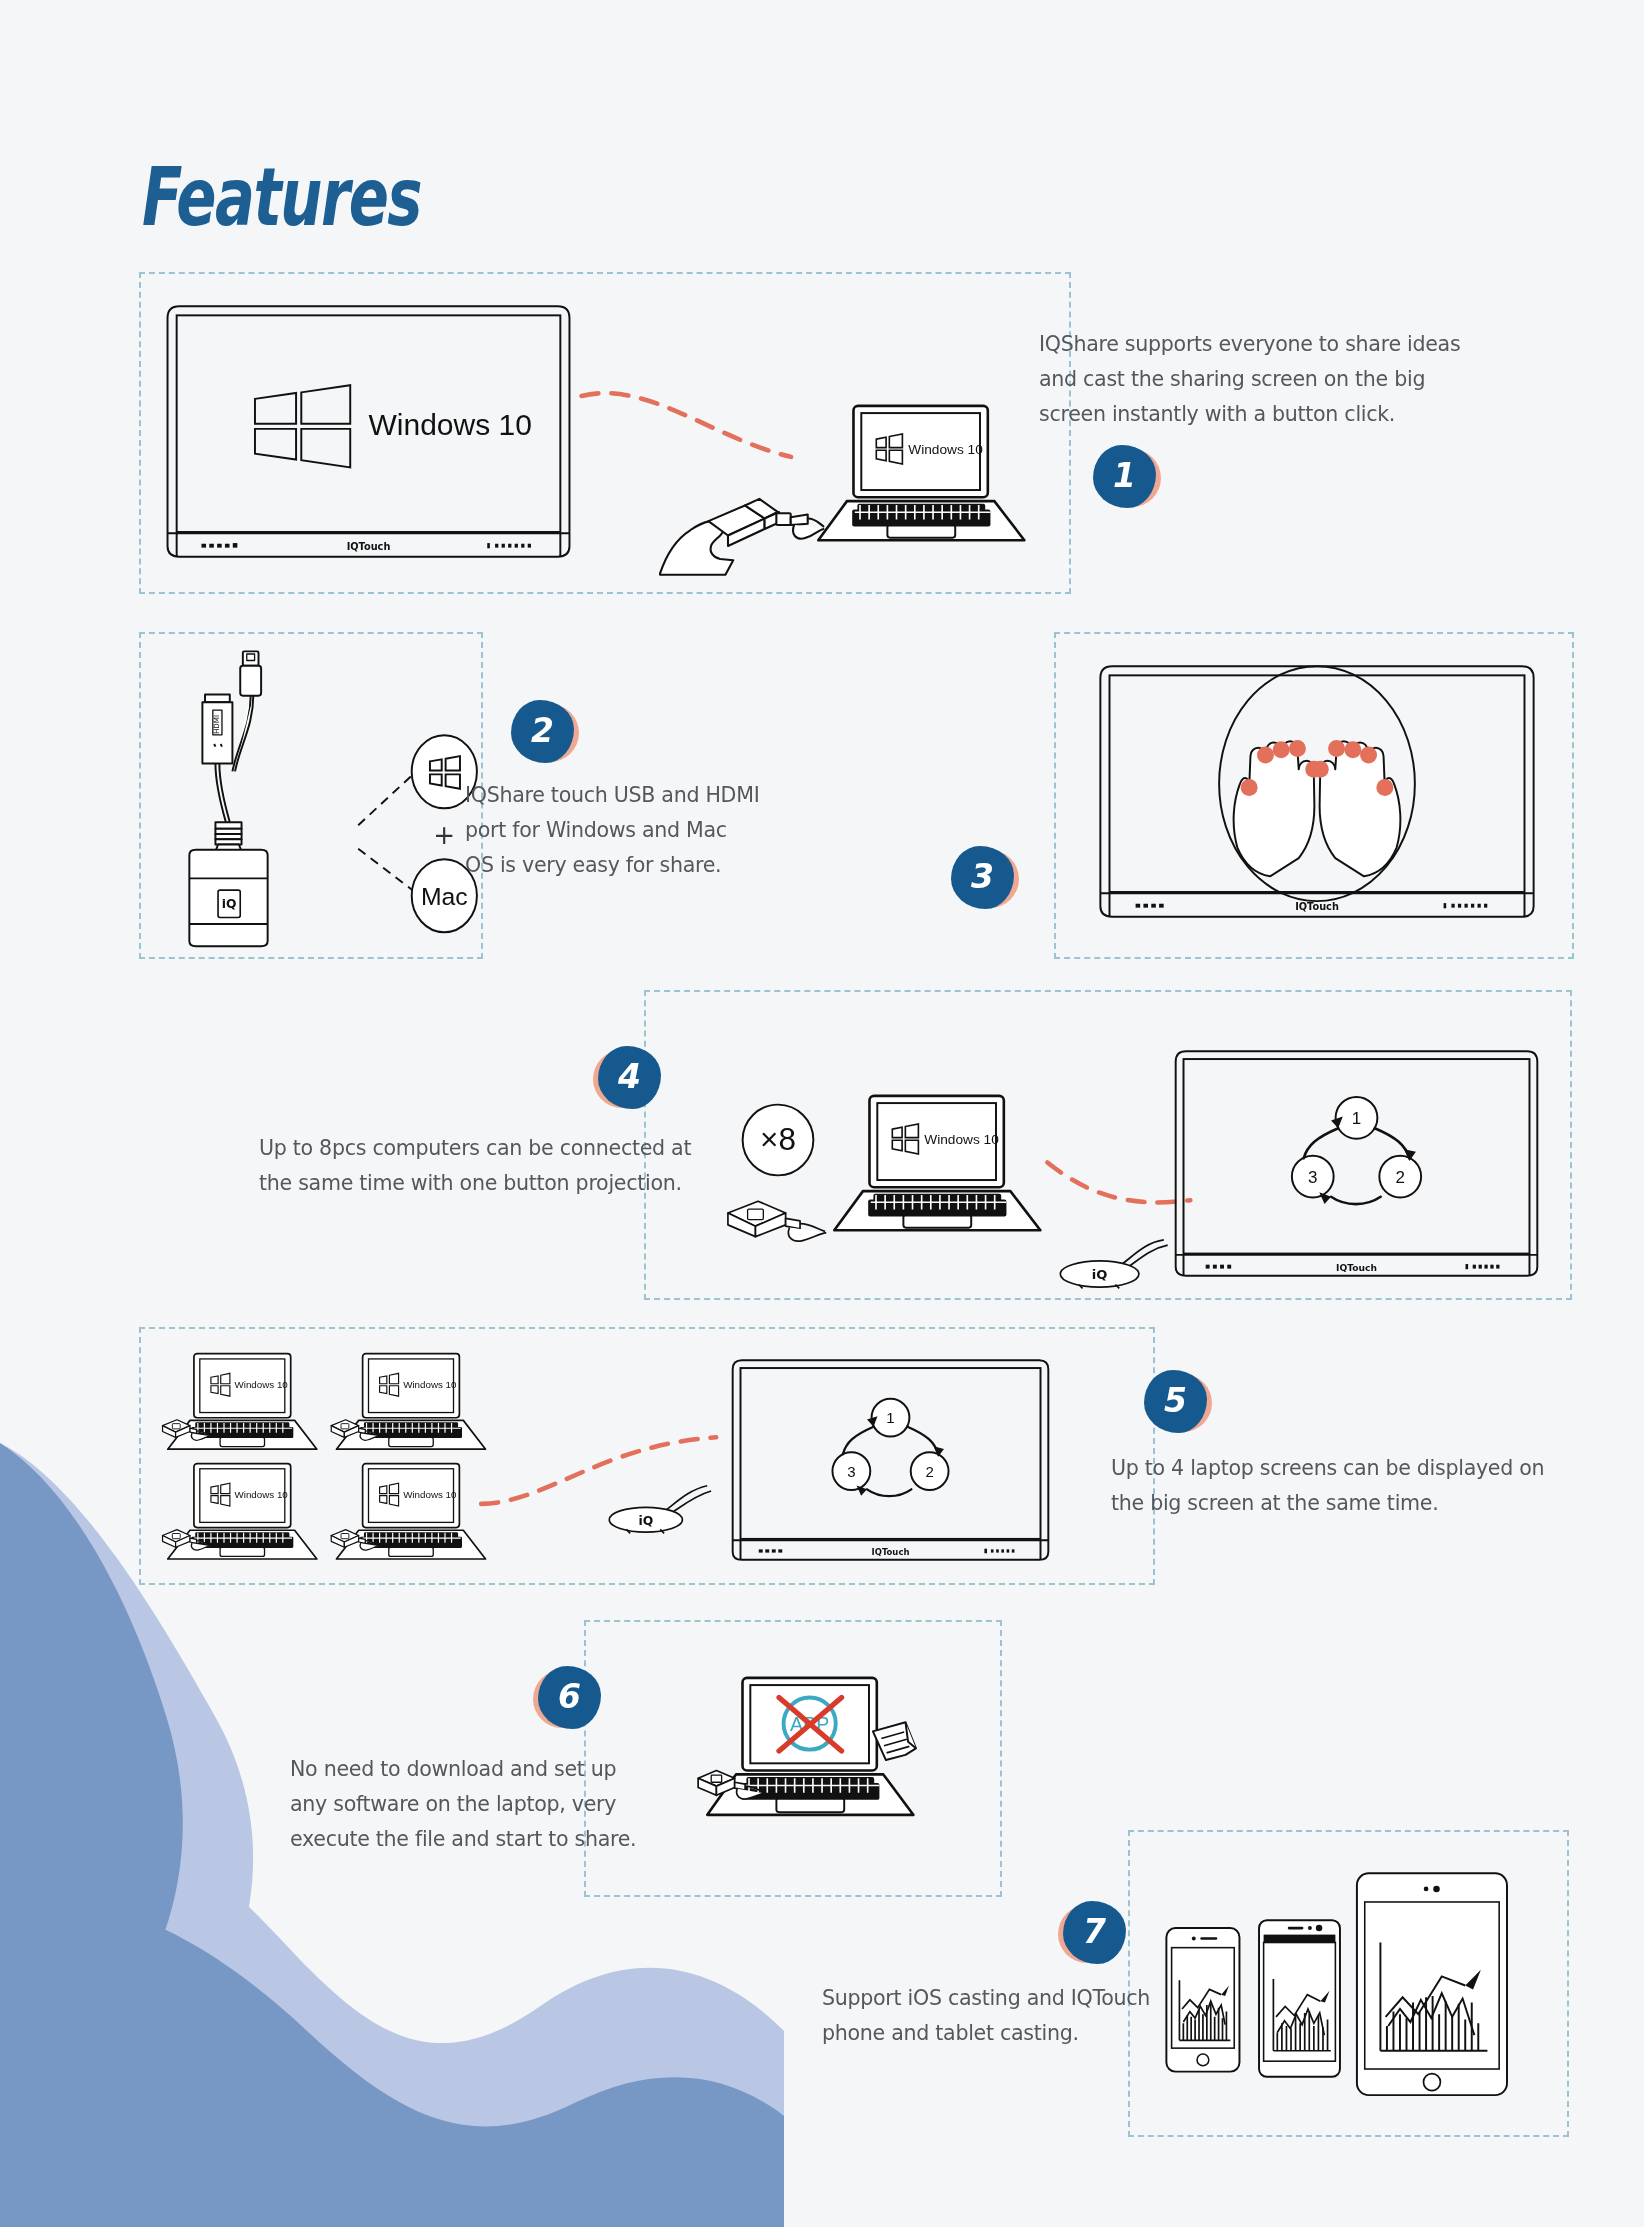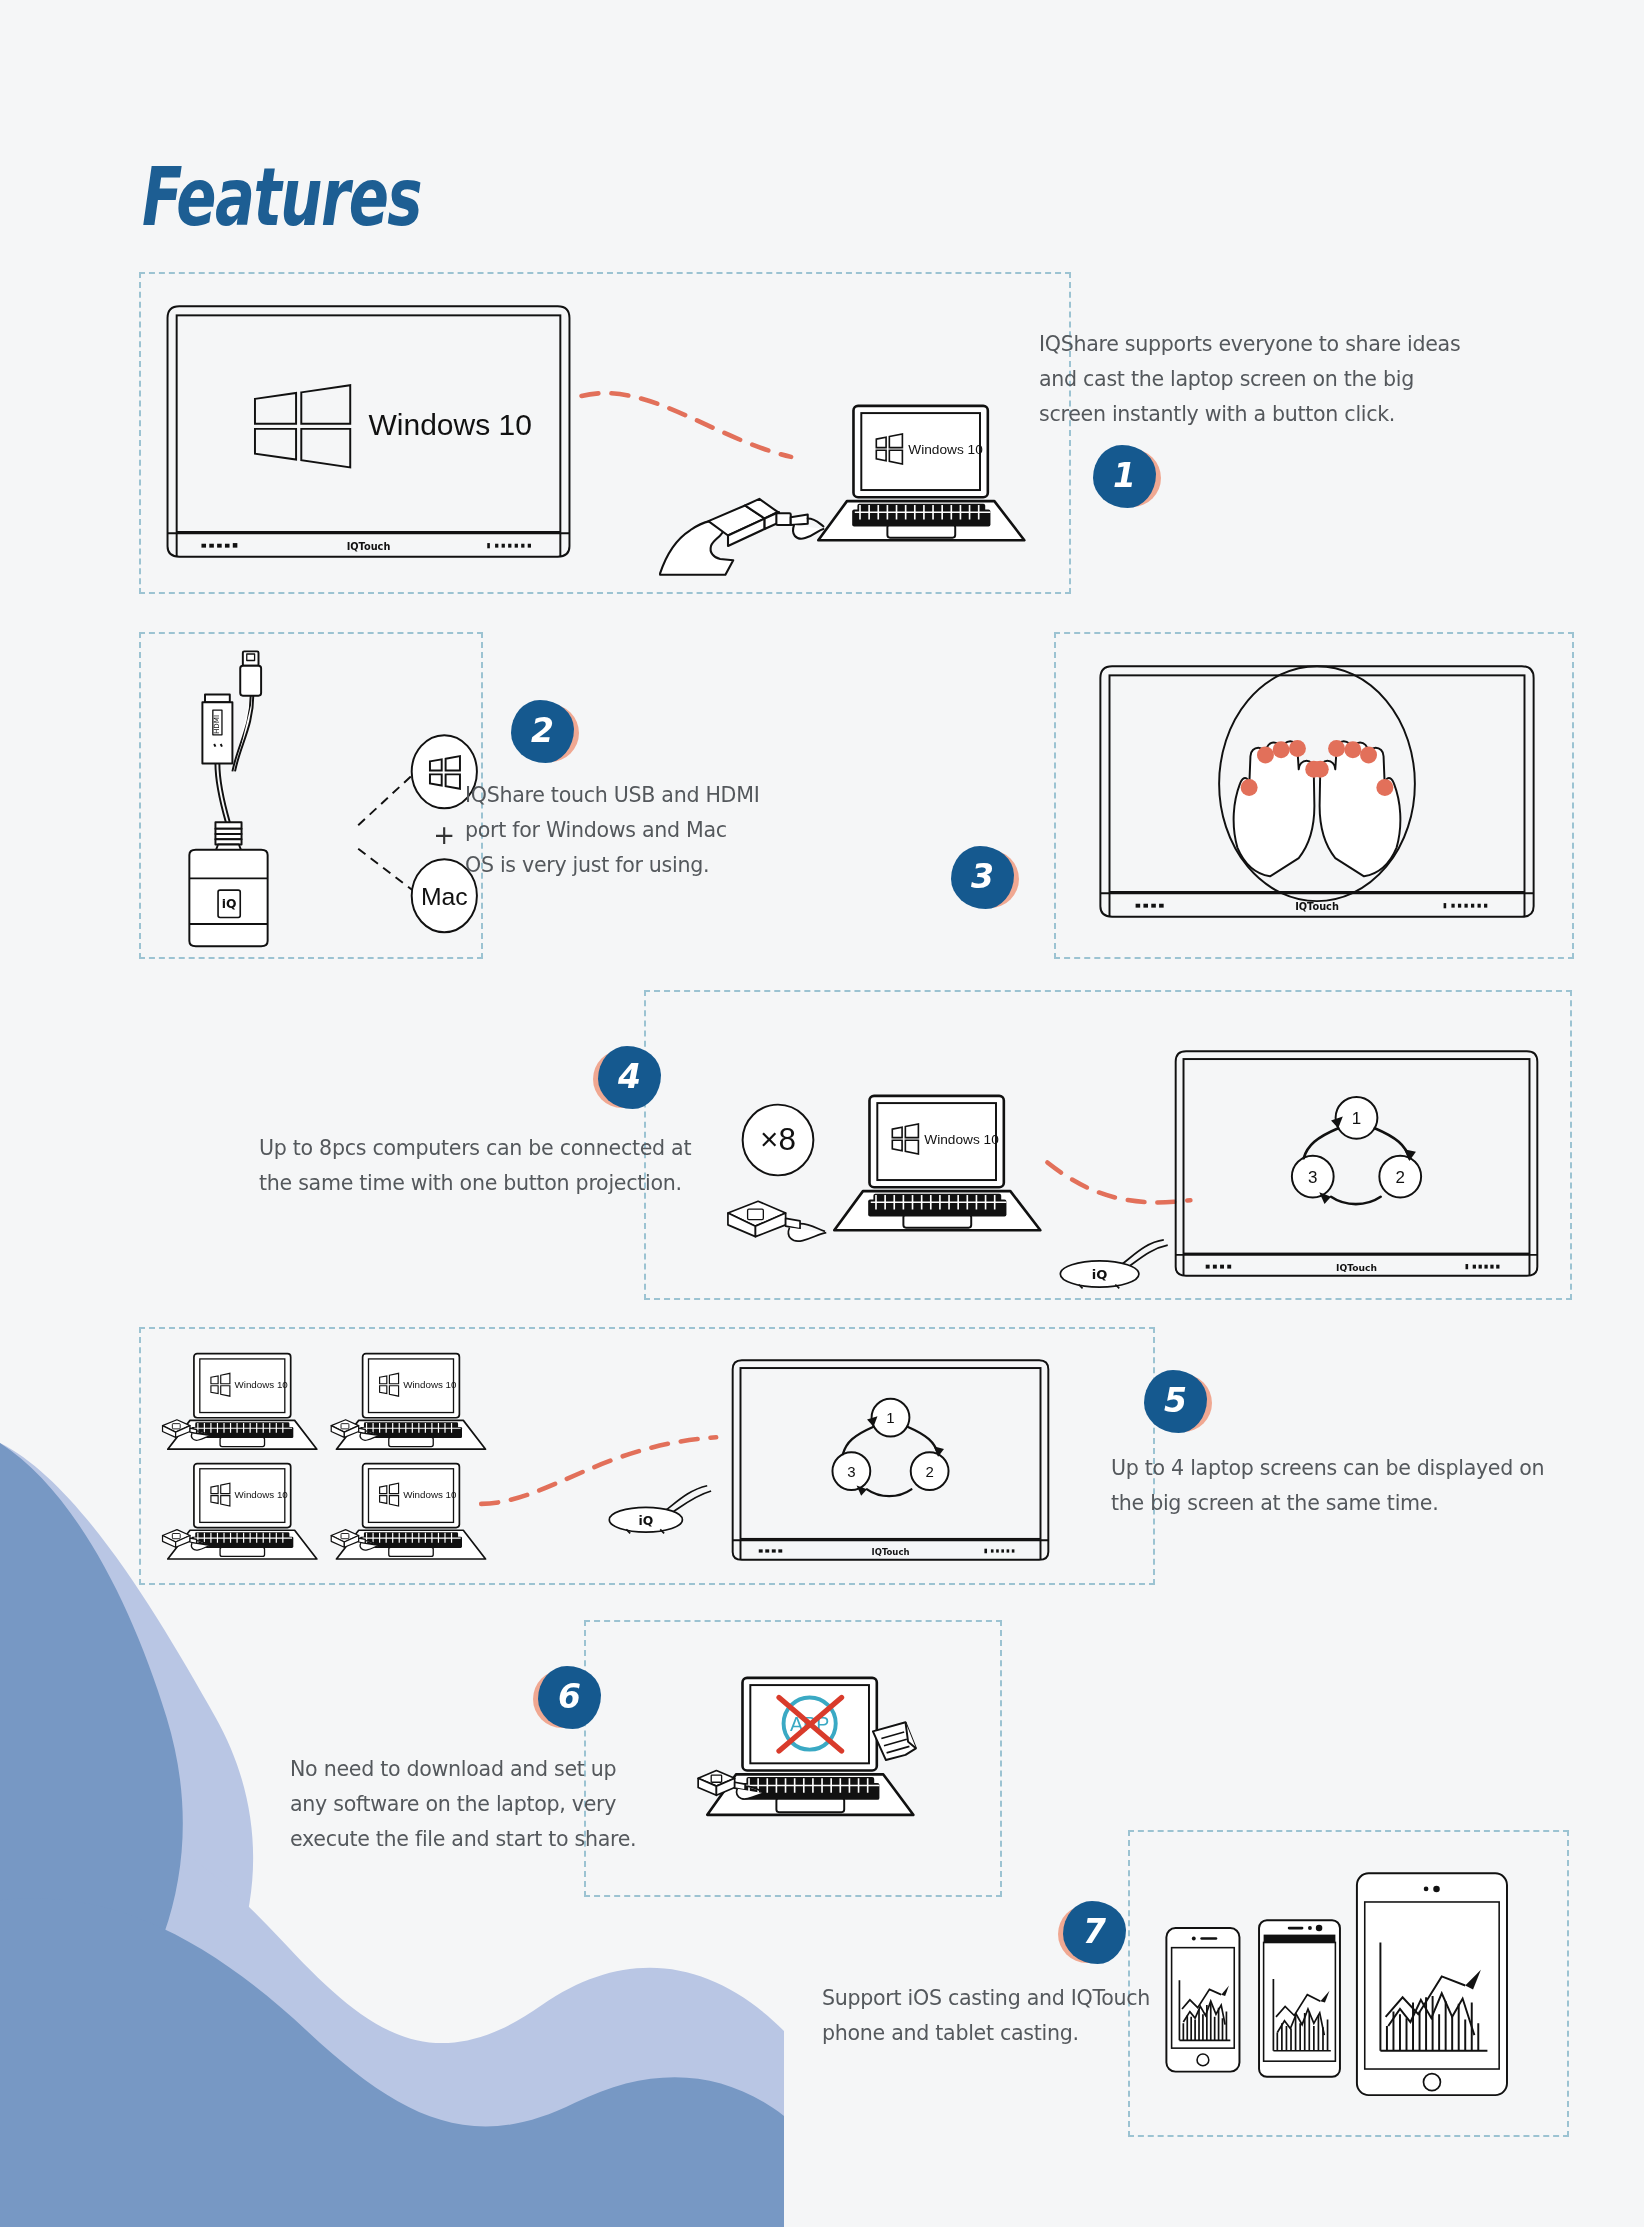--- a/index.html
+++ b/index.html
@@ -158,21 +158,21 @@
         <rect x="178" y="54" width="22" height="18" rx="2"></rect>
         <path d="M200,60 L226,56 L226,70 L200,72 Z"></path>
         <path d="M226,62 C238,62 244,70 250,74"></path>
         <path d="M205,72 C200,86 208,96 222,92 C236,88 242,80 250,78"></path>
       </g>
     </svg>
   </div>
 
   <div class="copy" style="left:1039px;top:307px;width:451px;">
     <span>IQShare supports everyone to share ideas</span>
-    <span>and cast the laptop screen on the big</span>
+    <span>and cast the sharing screen on the big</span>
     <span>screen instantly with a button click.</span>
   </div>
 
   <div class="badge right" style="left:1093px;top:425px;">
     <div class="peach"></div>
     <div class="blob">
       <span class="num">1</span>
     </div>
   </div>
 
@@ -233,21 +233,21 @@
   <div class="badge right" style="left:511px;top:680px;">
     <div class="peach"></div>
     <div class="blob">
       <span class="num">2</span>
     </div>
   </div>
 
   <div class="copy" style="left:465px;top:758px;width:307px;">
     <span>IQShare touch USB and HDMI</span>
     <span>port for Windows and Mac</span>
-    <span>OS is very just for using.</span>
+    <span>OS is very easy for share.</span>
   </div>
 
   <div class="panel" style="left:1054px;top:612px;width:516px;height:323px;"></div>
 
 
   <div class="badge right" style="left:951px;top:826px;">
     <div class="peach"></div>
     <div class="blob">
       <span class="num">3</span>
     </div>

